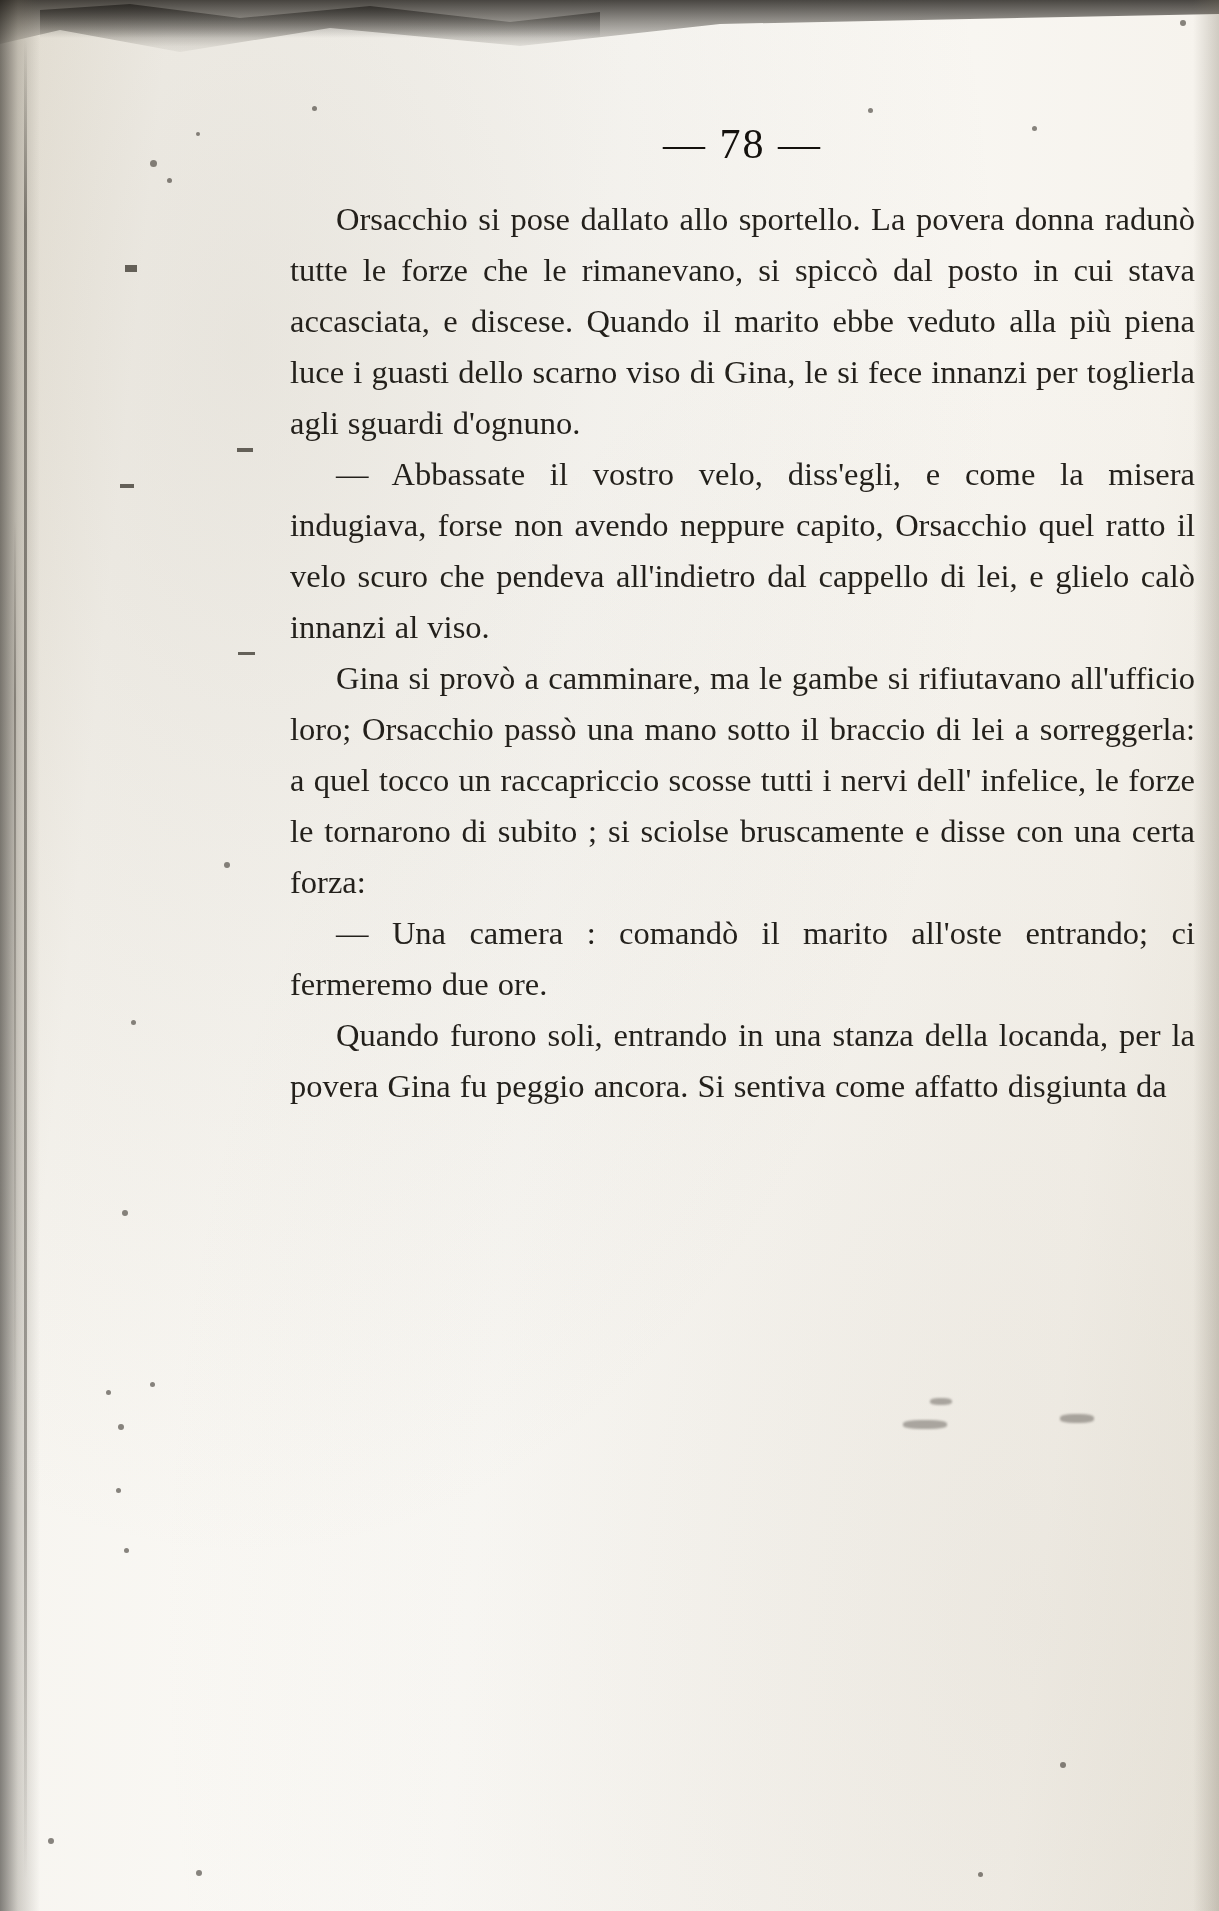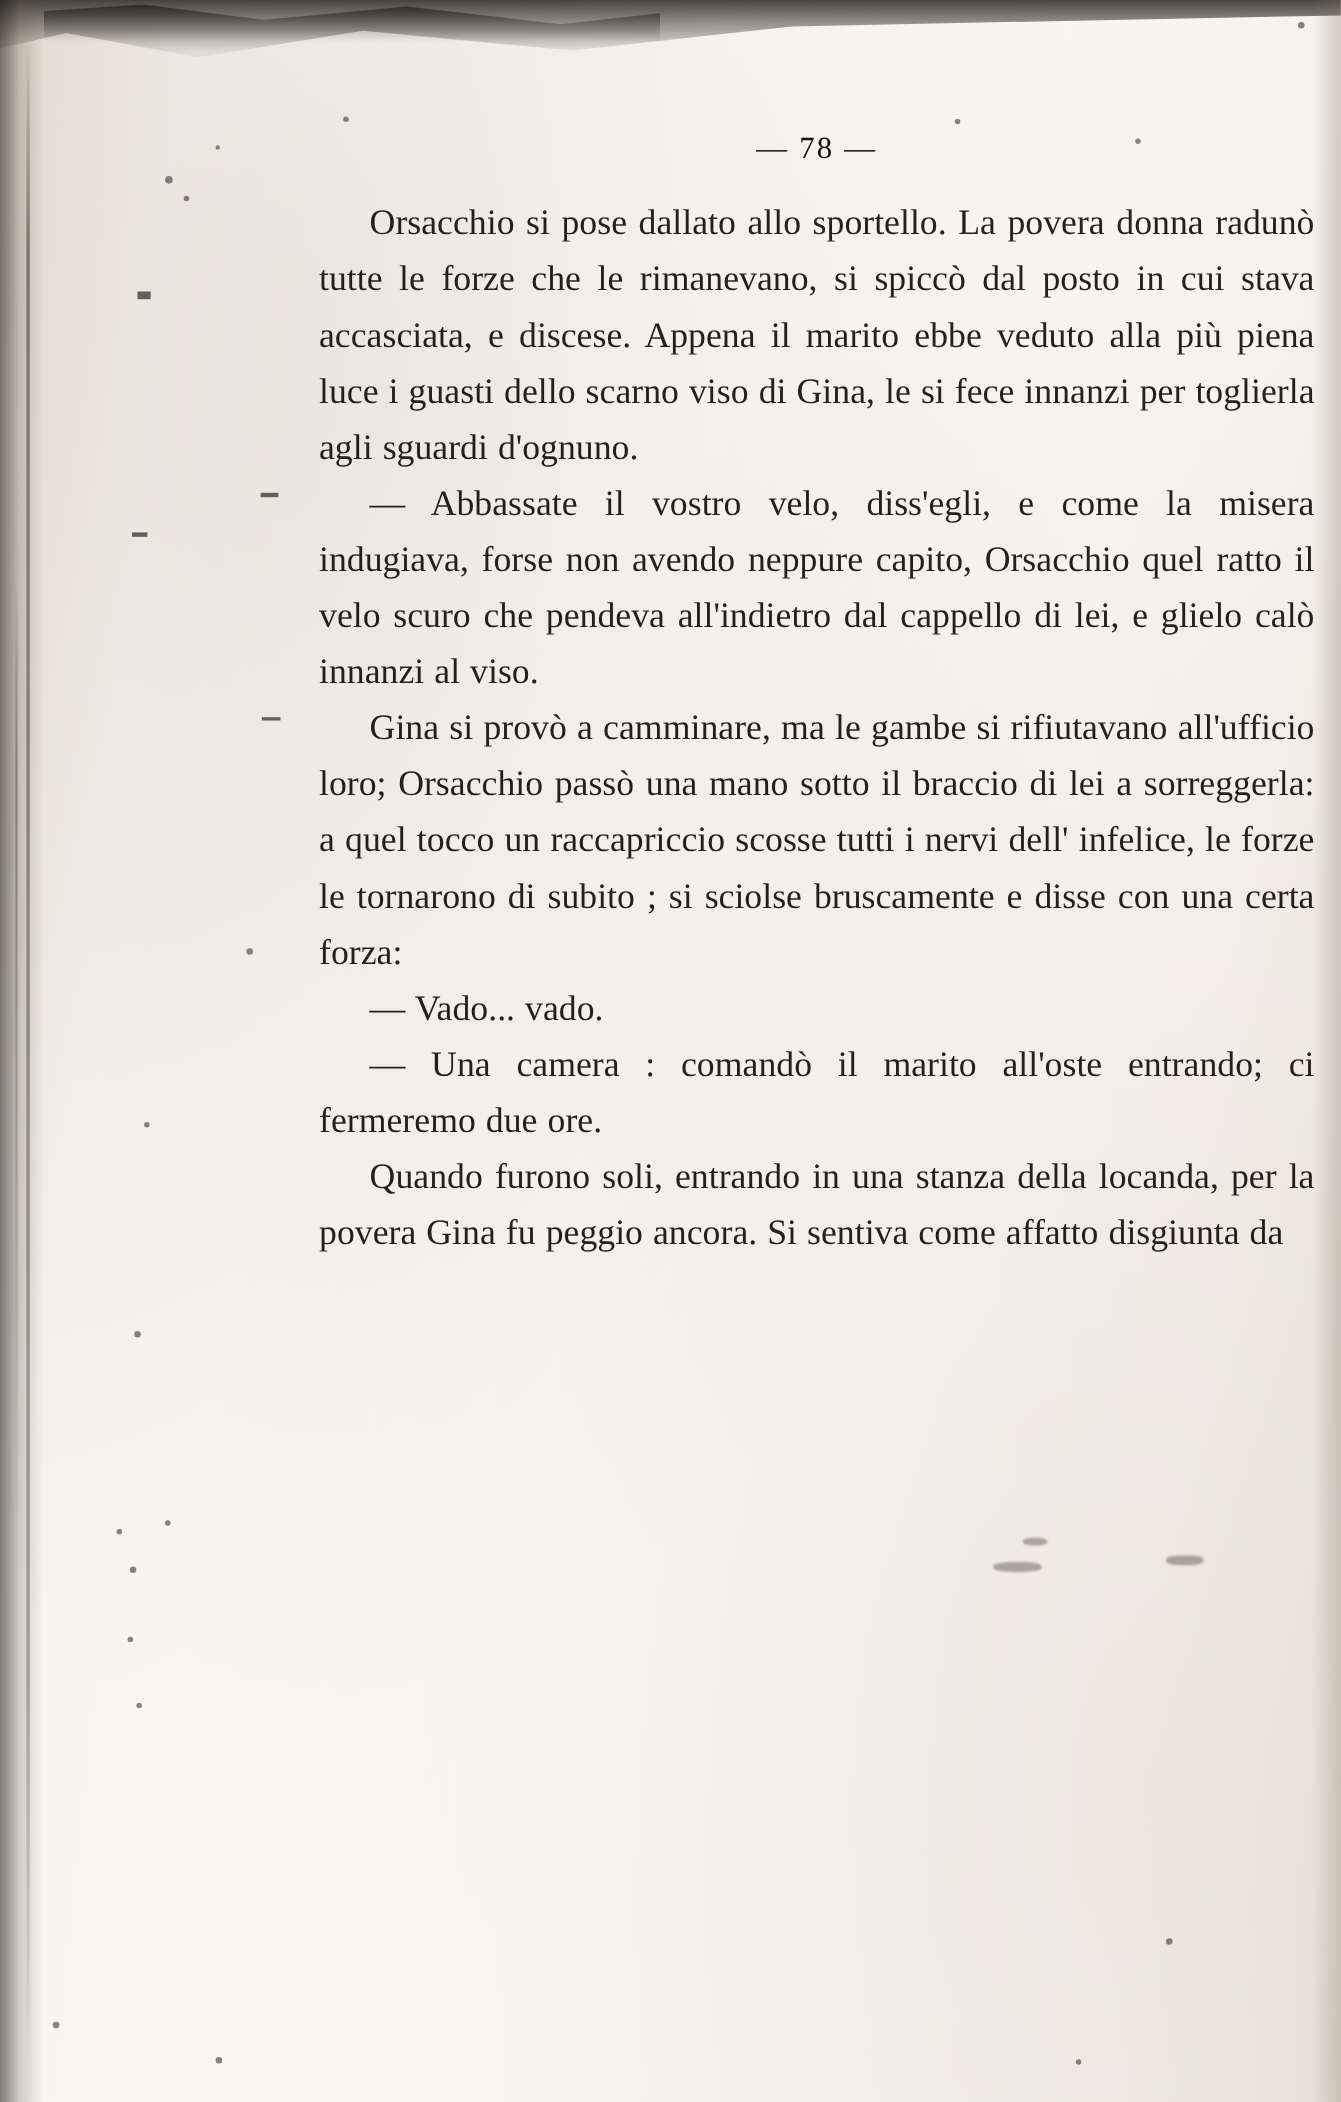--- a/index.html
+++ b/index.html
@@ -76,21 +76,21 @@
   
   #textblock {
     position: absolute;
     left: 290px;
     top: 120px;
     width: 905px;
   }
 
   .folio {
     text-align: center;
-    font-size: 28px;
+    font-size: 42px;
     letter-spacing: 2px;
     color: #14110d;
     margin: 0 0 26px 0;
     font-family: "Liberation Serif", serif;
   }
 
   p.para {
     margin: 0;
     font-size: 32.5px;
     line-height: 51px;
@@ -161,22 +161,21 @@
   <div class="tick" style="left:238px; top:652px; width:17px; height:3px;"></div>
   <div class="tick" style="left:125px; top:265px; width:12px; height:7px;"></div>
   <div class="smudge" style="left:903px; top:1420px; width:44px; height:9px;"></div>
   <div class="smudge" style="left:1060px; top:1414px; width:34px; height:9px;"></div>
   <div class="smudge" style="left:930px; top:1398px; width:22px; height:7px;"></div>
 
   <div id="textblock">
 
     <div class="folio">— 78 —</div>
 
-    <p class="para indent ink-fade">Orsacchio si pose dallato allo sportello. La povera donna radunò tutte le forze che le rimanevano, si spiccò dal posto in cui stava accasciata, e discese. Appena il marito ebbe veduto alla più piena luce i guasti dello scarno viso di Gina, le si fece innanzi per toglierla agli sguardi d'ognuno.</p>
+    <p class="para indent ink-fade">Orsacchio si pose dallato allo sportello. La povera donna radunò tutte le forze che le rimanevano, si spiccò dal posto in cui stava accasciata, e discese. Quando il marito ebbe veduto alla più piena luce i guasti dello scarno viso di Gina, le si fece innanzi per toglierla agli sguardi d'ognuno.</p>
     <p class="para dash ink-fade">— Abbassate il vostro velo, diss'egli, e come la misera indugiava, forse non avendo neppure capito, Orsacchio quel ratto il velo scuro che pendeva all'indietro dal cappello di lei, e glielo calò innanzi al viso.</p>
     <p class="para indent ink-fade">Gina si provò a camminare, ma le gambe si rifiutavano all'ufficio loro; Orsacchio passò una mano sotto il braccio di lei a sorreggerla: a quel tocco un raccapriccio scosse tutti i nervi dell' infelice, le forze le tornarono di subito ; si sciolse bruscamente e disse con una certa forza:</p>
-    <p class="para dash ink-fade">— Vado... vado.</p>
     <p class="para dash ink-fade">— Una camera : comandò il marito all'oste entrando; ci fermeremo due ore.</p>
     <p class="para indent ink-fade">Quando furono soli, entrando in una stanza della locanda, per la povera Gina fu peggio ancora. Si sentiva come affatto disgiunta da</p>
 
   </div>
 
 </div>
 
 </body></html>

